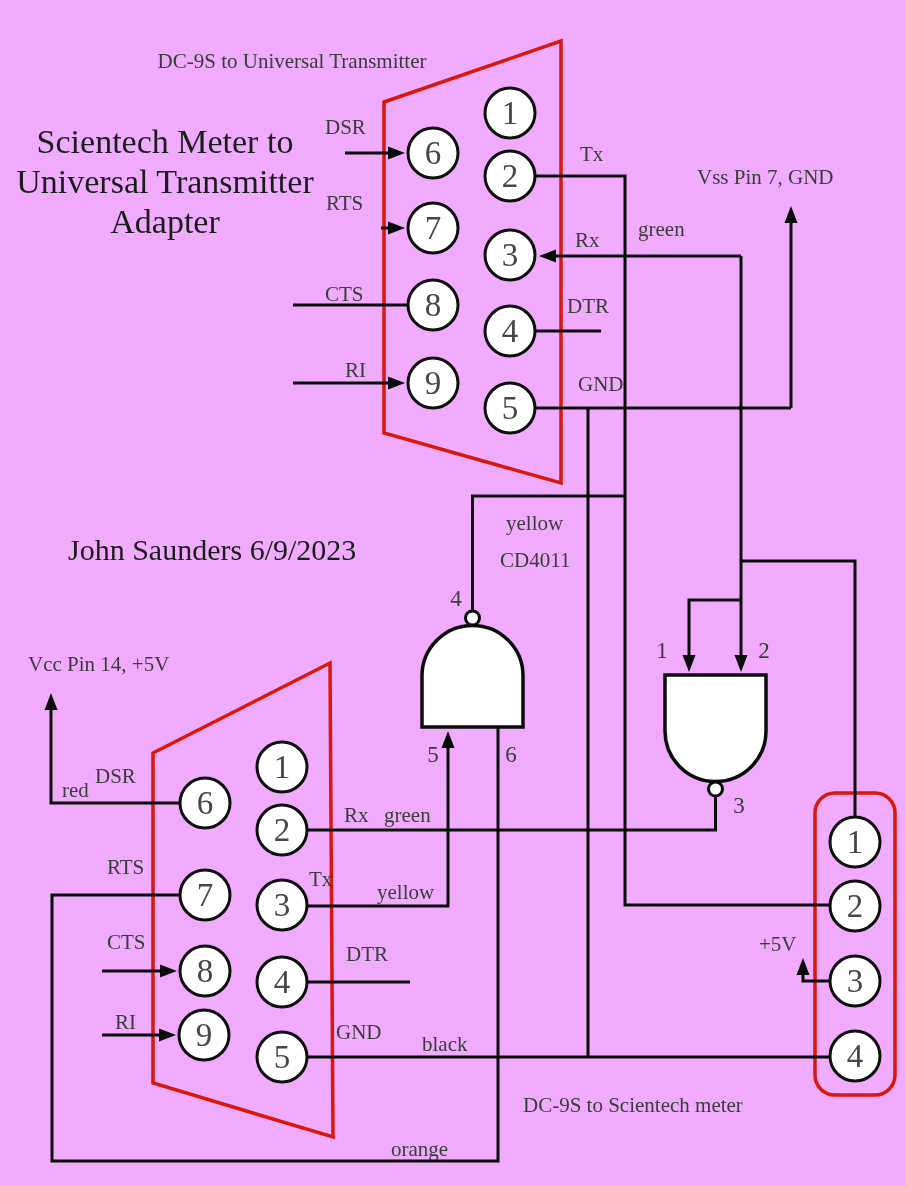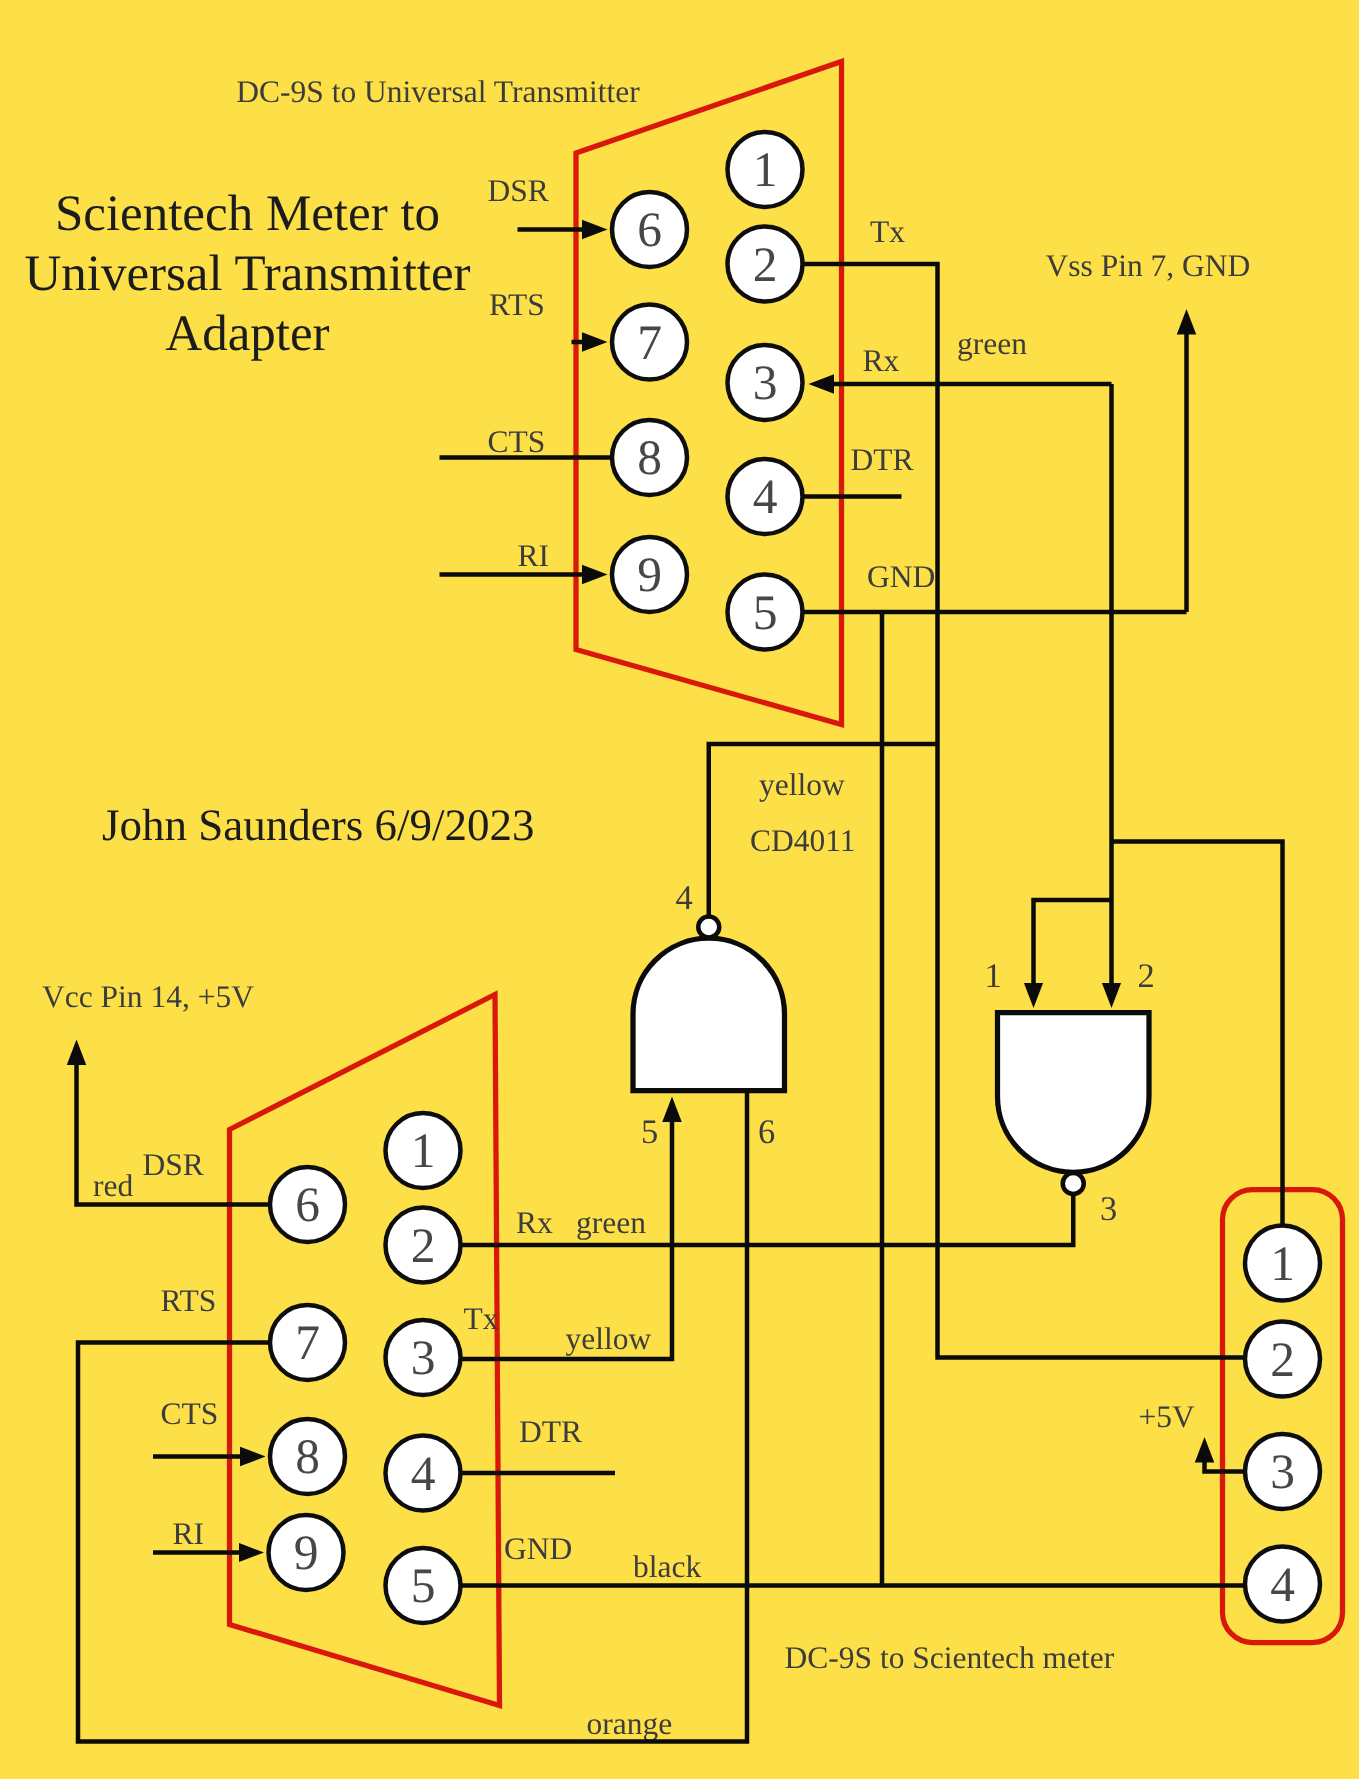--- a/index.html
+++ b/index.html
@@ -3,21 +3,21 @@
 <meta charset="utf-8">
 <style>
   :root{
     --connector_red:#d9170b;
     --wire_black:#0b0b0b;
     --label_gray:#3c3c3c;
     --title_black:#1c1c1c;
     --pin_gray:#474747;
   }
   html,body{margin:0;padding:0;background:#fff;}
-  .stage{position:relative;width:906px;height:1186px;background:#fde047;overflow:hidden;}
+  .stage{position:relative;width:906px;height:1186px;background:#f0abfc;overflow:hidden;}
   svg{display:block;}
   .wire{stroke:var(--wire_black);stroke-width:3;fill:none;stroke-linecap:butt;stroke-linejoin:miter;}
   .conn{stroke:var(--connector_red);stroke-width:3.5;fill:none;stroke-linejoin:miter;}
   .pin{fill:#ffffff;stroke:#0e0e0e;stroke-width:3;}
   .gate{stroke:var(--wire_black);stroke-width:3.5;fill:#ffffff;}
   .bubble{fill:#ffffff;stroke:var(--wire_black);stroke-width:3;}
   text{font-family:"Liberation Serif","DejaVu Serif",serif;}
   .pin-num{font-size:33px;fill:var(--pin_gray);text-anchor:middle;}
   .lbl{font-size:21px;fill:var(--label_gray);}
   .gnum{font-size:23px;fill:var(--label_gray);text-anchor:middle;}

